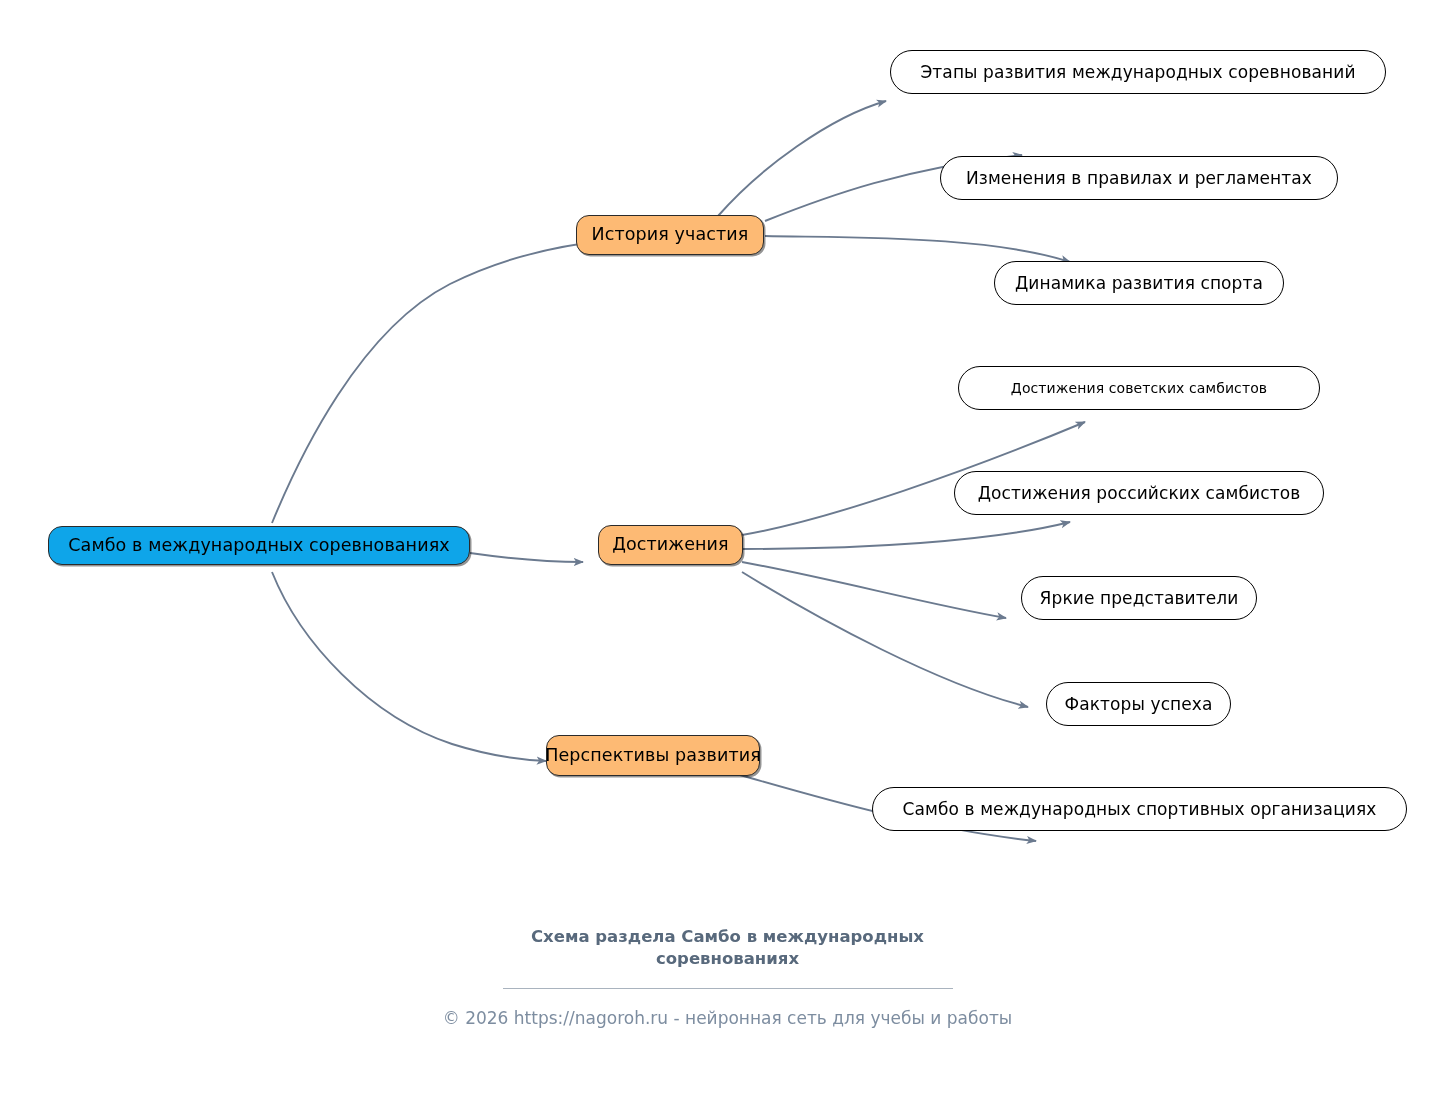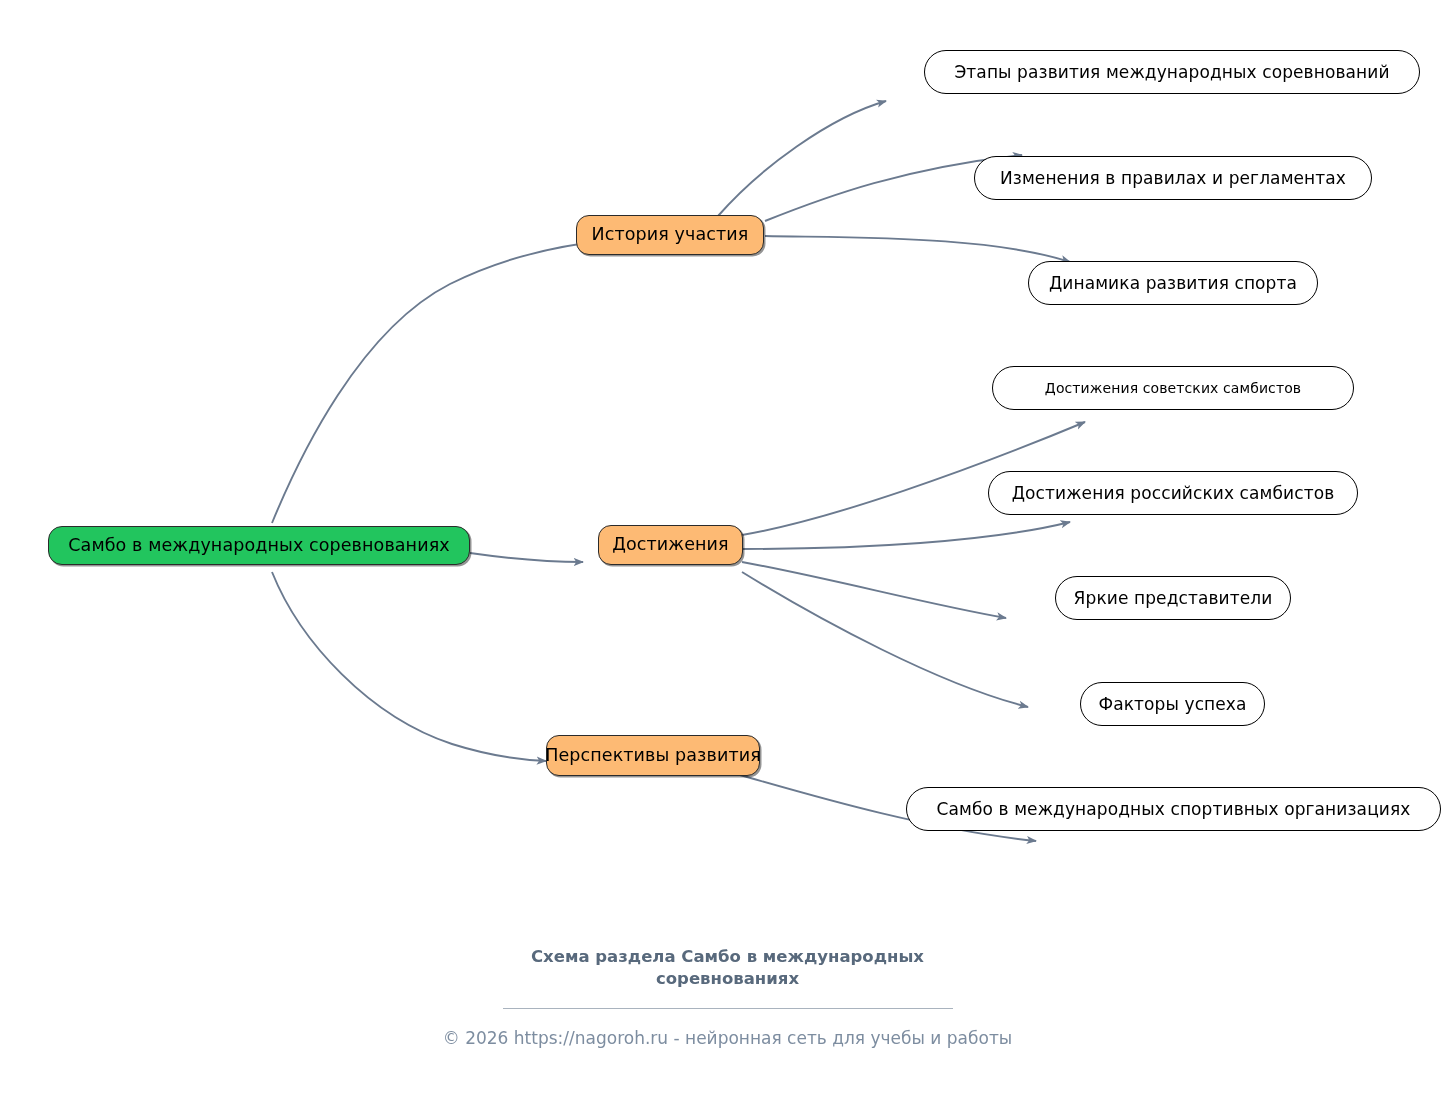--- a/index.html
+++ b/index.html
@@ -41,44 +41,43 @@
     justify-content: center;
     white-space: nowrap;
     border-radius: 13px;
     font-size: 17.5px;
     line-height: 1;
     color: #000000;
     letter-spacing: 0.1px;
   }
 
   .node-root {
-    background: #22c55e;
+    background: #0ea5e9;
     border: 1.5px solid #2b2b2b;
     border-radius: 14px;
     box-shadow: 1.5px 1.5px 0 rgba(0,0,0,0.42);
   }
 
   .node-branch {
     background: #fdba74;
     border: 1.5px solid #2b2b2b;
     border-radius: 13px;
     box-shadow: 1.5px 1.5px 0 rgba(0,0,0,0.42);
   }
 
   .node-leaf {
     background: #ffffff;
     border: 1.5px solid #000000;
     border-radius: 22px;
-    margin-left: 34px;
   }
 
   .caption-block {
     position: absolute;
     left: 0;
-    top: 946px;
+    top: 926px;
     width: 1455px;
     text-align: center;
   }
   .caption-title {
     font-size: 16.5px;
     font-weight: bold;
     color: #58697c;
     line-height: 1.35;
     max-width: 470px;
     margin: 0 auto;

